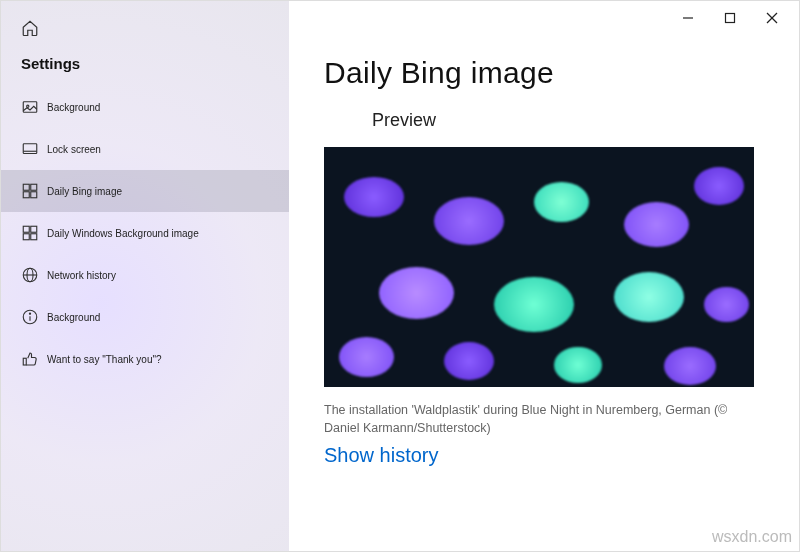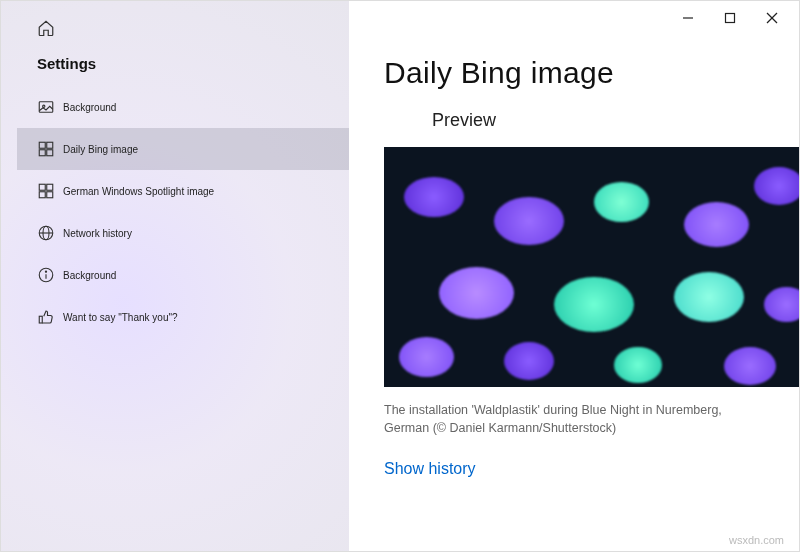--- a/index.html
+++ b/index.html
@@ -1,33 +1,33 @@
 <!DOCTYPE html>
 <html><head>
 <meta charset="utf-8">
 <style>
 * { margin: 0; padding: 0; box-sizing: border-box; font-family: "Segoe UI", -apple-system, sans-serif; }
 body { width: 800px; height: 552px; overflow: hidden; background: #fff; display: flex; border: 1px solid #ddd; }
-.sidebar { width: 348px; height: 100%; background: radial-gradient(circle at 35% 55%, rgba(220,210,255,.7), rgba(235,230,245,.9) 45%, #e8e6ee 100%); padding-top: 8px; padding-left: 16px; }
+.sidebar { width: 288px; height: 100%; background: radial-gradient(circle at 35% 55%, rgba(220,210,255,.7), rgba(235,230,245,.9) 45%, #e8e6ee 100%); padding-top: 8px; }
 .titlebar { position: absolute; top: 0; right: 0; height: 36px; display: flex; align-items: center; gap: 22px; padding-right: 18px; }
 .tb-btn { width: 20px; height: 20px; display: flex; align-items: center; justify-content: center; color: #222; cursor: default; }
 .home-row { padding: 10px 20px 14px 20px; }
 .home-icon { width: 18px; height: 18px; color: #333; }
 .settings-title { font-size: 15px; font-weight: 600; padding: 4px 20px 14px 20px; color: #111; }
 .nav-item { display: flex; align-items: center; gap: 8px; padding: 12px 20px; font-size: 10px; color: #222; cursor: default; }
 .nav-item.selected { background: rgba(120,120,140,.25); }
 .nav-icon { width: 18px; height: 18px; flex-shrink: 0; color: #333; }
 .main { flex: 1; padding: 55px 35px 20px 35px; overflow-y: auto; }
 .page-title { font-size: 30px; font-weight: 300; color: #111; margin-bottom: 20px; letter-spacing: .3px; }
 .preview-label { font-size: 18px; font-weight: 400; color: #222; margin-bottom: 16px; margin-left: 48px; }
 .preview-img { width: 430px; height: 240px; background: #0b1420; position: relative; overflow: hidden; margin-bottom: 14px; }
 .bloom { position: absolute; border-radius: 50%; filter: blur(1px); }
-.caption { font-size: 12.5px; color: #666; line-height: 1.45; margin-bottom: 23px; max-width: 440px; }
-.link { font-size: 16px; color: #0066cc; cursor: default; }
-.watermark { position: absolute; bottom: 6px; right: 16px; font-size: 11px; color: #bbb; }
+.caption { font-size: 12.5px; color: #666; line-height: 1.45; margin-bottom: 7px; max-width: 440px; }
+.link { font-size: 20px; color: #0066cc; cursor: default; }
+.watermark { position: absolute; bottom: 6px; right: 8px; font-size: 16px; color: #bbb; }
 svg { display: block; }
 </style>
 </head>
 <body>
 
 <div class="titlebar">
   <div class="tb-btn">
     <svg width="12" height="12" viewBox="0 0 12 12">
         <line x1="1" y1="6" x2="11" y2="6" stroke="#222" stroke-width="1.2"></line>
       </svg>
@@ -55,39 +55,46 @@
 
   <div class="nav-item">
     <svg class="nav-icon" viewBox="0 0 24 24" fill="none" stroke="currentColor" stroke-width="1.5">
         <rect x="3" y="5" width="18" height="14" rx="1"></rect>
         <circle cx="9" cy="11" r="1.5"></circle>
         <path d="M3 17l5-4 4 3 5-5 4 4"></path>
       </svg>
     <span>Background</span>
   </div>
 
+  <div class="nav-item">
+    <svg class="nav-icon" viewBox="0 0 24 24" fill="none" stroke="currentColor" stroke-width="1.5">
+        <rect x="3" y="5" width="18" height="13" rx="1"></rect>
+        <line x1="3" y1="15" x2="21" y2="15"></line>
+      </svg>
+    <span>Lock screen</span>
+  </div>
 
   <div class="nav-item selected">
     <svg class="nav-icon" viewBox="0 0 24 24" fill="none" stroke="currentColor" stroke-width="1.5">
         <rect x="3" y="3" width="8" height="8"></rect>
         <rect x="13" y="3" width="8" height="8"></rect>
         <rect x="3" y="13" width="8" height="8"></rect>
         <rect x="13" y="13" width="8" height="8"></rect>
       </svg>
     <span>Daily Bing image</span>
   </div>
 
   <div class="nav-item">
     <svg class="nav-icon" viewBox="0 0 24 24" fill="none" stroke="currentColor" stroke-width="1.5">
         <rect x="3" y="3" width="8" height="8"></rect>
         <rect x="13" y="3" width="8" height="8"></rect>
         <rect x="3" y="13" width="8" height="8"></rect>
         <rect x="13" y="13" width="8" height="8"></rect>
       </svg>
-    <span>German Windows Spotlight image</span>
+    <span>Daily Windows Background image</span>
   </div>
 
   <div class="nav-item">
     <svg class="nav-icon" viewBox="0 0 24 24" fill="none" stroke="currentColor" stroke-width="1.5">
         <circle cx="12" cy="12" r="9"></circle>
         <ellipse cx="12" cy="12" rx="4" ry="9"></ellipse>
         <line x1="3" y1="12" x2="21" y2="12"></line>
       </svg>
     <span>Network history</span>
   </div>

